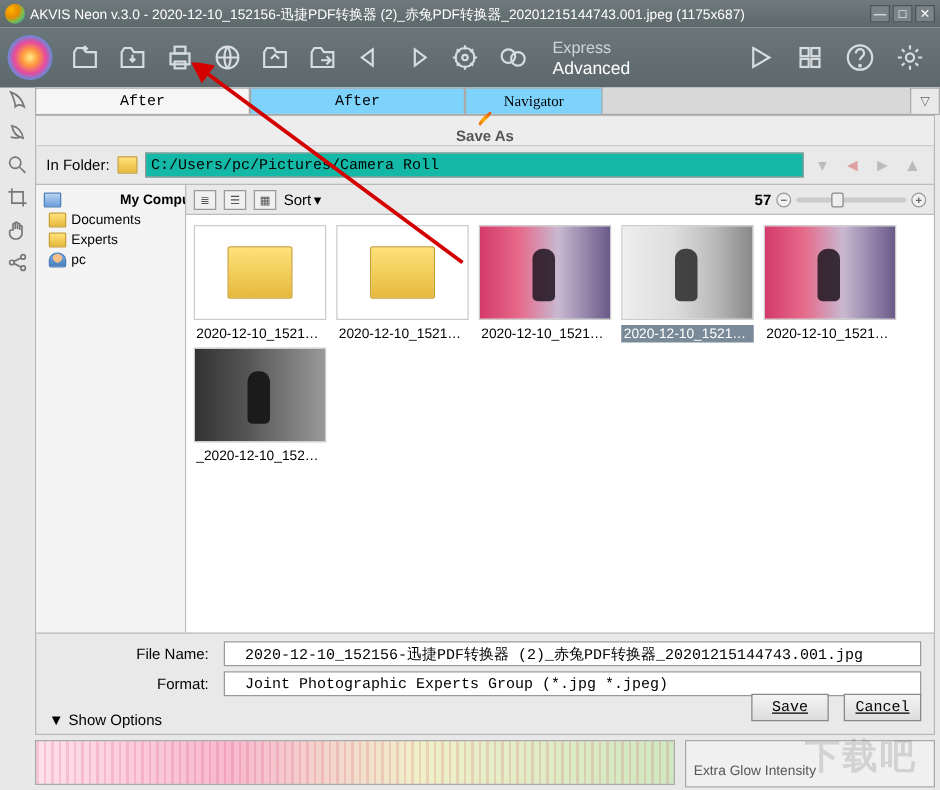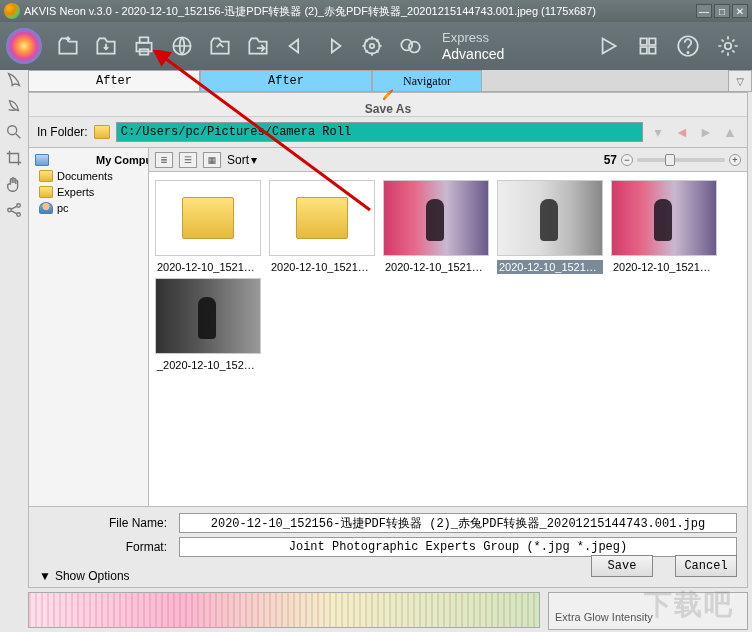--- a/index.html
+++ b/index.html
@@ -64,23 +64,23 @@
 .thumb.gray { background: linear-gradient(90deg,#eee 0%,#ddd 40%,#bbb 70%,#888 100%); }
 .thumb.gray::after{content:"";position:absolute;left:42px;top:18px;width:18px;height:42px;background:rgba(40,40,40,.85);border-radius:8px 8px 4px 4px;}
 .thumb.dark { background: linear-gradient(90deg,#333 0%,#555 40%,#777 70%,#999 100%); }
 .thumb.dark::after{content:"";position:absolute;left:42px;top:18px;width:18px;height:42px;background:rgba(20,20,20,.9);border-radius:8px 8px 4px 4px;}
 .cap { white-space: nowrap; overflow: hidden; text-overflow: ellipsis; padding: 1px 2px; }
 .cap.sel { background: #7a8a99; color: #fff; }
 
 .bottom-fields { border-top: 1px solid #bbb; padding: 6px 10px 4px; font: 12px "Courier New", monospace; }
 .frow { display: flex; align-items: center; margin-bottom: 4px; gap: 12px; }
 .frow label { width: 128px; text-align: right; }
-.frow input { flex: 1; height: 20px; font: 12px "Courier New", monospace; padding: 0 16px; border: 1px solid #999; background: #fff; text-align: center; }
+.frow input { flex: 1; height: 20px; font: 12px "Courier New", monospace; padding: 0 16px; border: 1px solid #999; background: #fff; }
 .show-opts { display:flex; align-items:center; gap:4px; padding: 4px 10px; font: 12px "Courier New", monospace; }
-.dlg-btns { position: absolute; right: 10px; bottom: 10px; display: flex; gap: 22px; }
+.dlg-btns { position: absolute; right: 10px; bottom: 10px; display: flex; gap: 12px; text-decoration: underline; }
 .dlg-btn { width: 62px; height: 22px; border: 1px solid #888; background: linear-gradient(#f4f4f4,#ddd); font: 12px "Courier New", monospace; }
 
 .footer { position: absolute; left: 28px; right: 4px; bottom: 4px; height: 36px; display: flex; gap: 8px; }
 .preview { flex: 1; border: 1px solid #aaa; background: linear-gradient(90deg,#ffe0ec,#f8b8d0 30%,#f0f0c8 60%,#d0e8c0); position: relative; overflow:hidden;}
 .preview::after{content:"";position:absolute;inset:0;background:repeating-linear-gradient(90deg,rgba(200,40,80,.15) 0 2px,transparent 2px 6px);}
 .prop { width: 200px; border: 1px solid #aaa; background: #f0f0f0; padding: 18px 6px; font: 11px "Courier New", monospace; color: #555; }
 
 .arrow-ann { position: absolute; left: 90px; top: 50px; pointer-events: none; }
 
 .watermark{position:absolute;right:18px;bottom:8px;font:bold 28px sans-serif;color:rgba(120,120,120,.25);letter-spacing:2px;}

